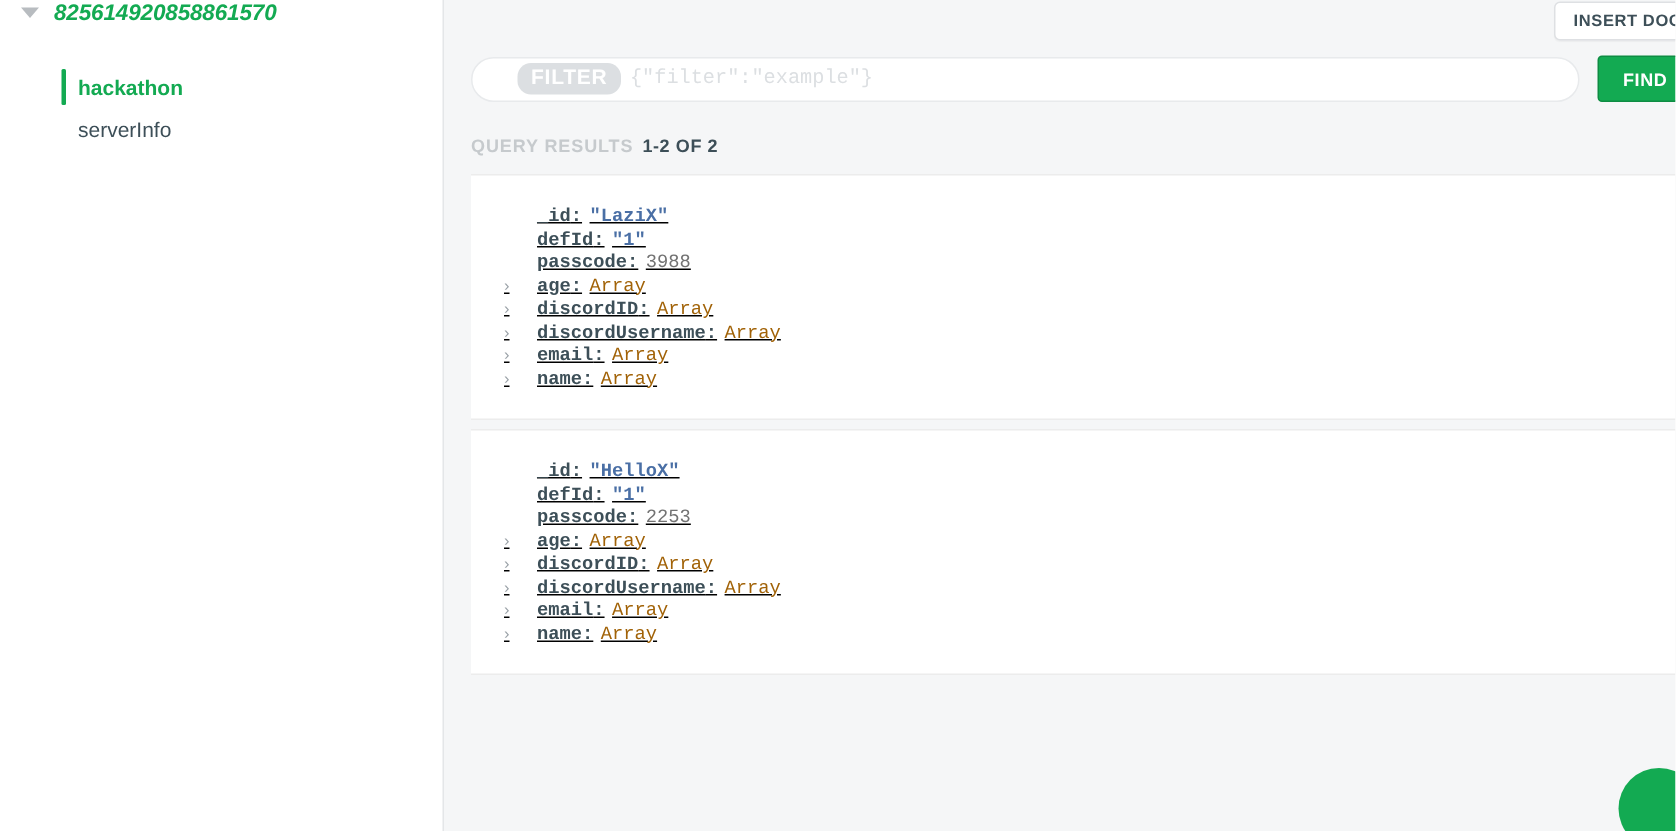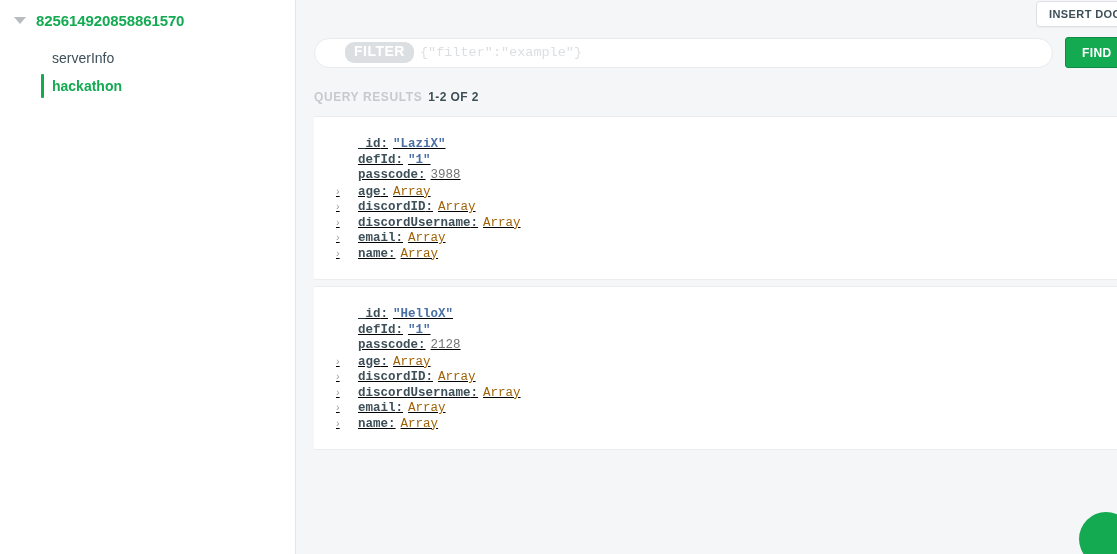--- a/index.html
+++ b/index.html
@@ -28,24 +28,24 @@
     min-width: 296px;
     height: 554px;
     background: #ffffff;
     border-right: 1px solid #e4e6e8;
     position: relative;
     overflow: hidden;
   }
 
   .db-header {
     display: flex;
-    align-items: center;
     height: 40px;
     padding-left: 12px;
     cursor: pointer;
+    font-style: italic;
   }
 
   .caret-icon {
     width: 16px;
     height: 16px;
     display: flex;
     align-items: center;
     justify-content: center;
     margin-right: 8px;
     flex: 0 0 auto;
@@ -274,25 +274,25 @@
   <aside class="sidebar">
 
     <div class="db-header">
       <span class="caret-icon">
         <span class="tri"></span>
       </span>
       <span class="db-name">825614920858861570</span>
     </div>
 
     <div class="coll-list">
+      <div class="coll-item active">
+        <span>hackathon</span>
+      </div>
       <div class="coll-item">
         <span>serverInfo</span>
-      </div>
-      <div class="coll-item active">
-        <span>hackathon</span>
       </div>
     </div>
 
   </aside>
 
   <section class="main">
 
     <div class="top-toolbar">
       <button class="insert-btn">INSERT DOCUMENT</button>
     </div>
@@ -374,21 +374,21 @@
             <div class="field-row">
               <span class="expand-icon empty"></span>
               <span class="f-key">defId</span>
               <span class="f-colon">:</span>
               <span class="f-val v-string">"1"</span>
             </div>
             <div class="field-row">
               <span class="expand-icon empty"></span>
               <span class="f-key">passcode</span>
               <span class="f-colon">:</span>
-              <span class="f-val v-number">2128</span>
+              <span class="f-val v-number">2253</span>
             </div>
             <div class="field-row">
               <span class="expand-icon">›</span>
               <span class="f-key">age</span>
               <span class="f-colon">:</span>
               <span class="f-val v-type">Array</span>
             </div>
             <div class="field-row">
               <span class="expand-icon">›</span>
               <span class="f-key">discordID</span>

